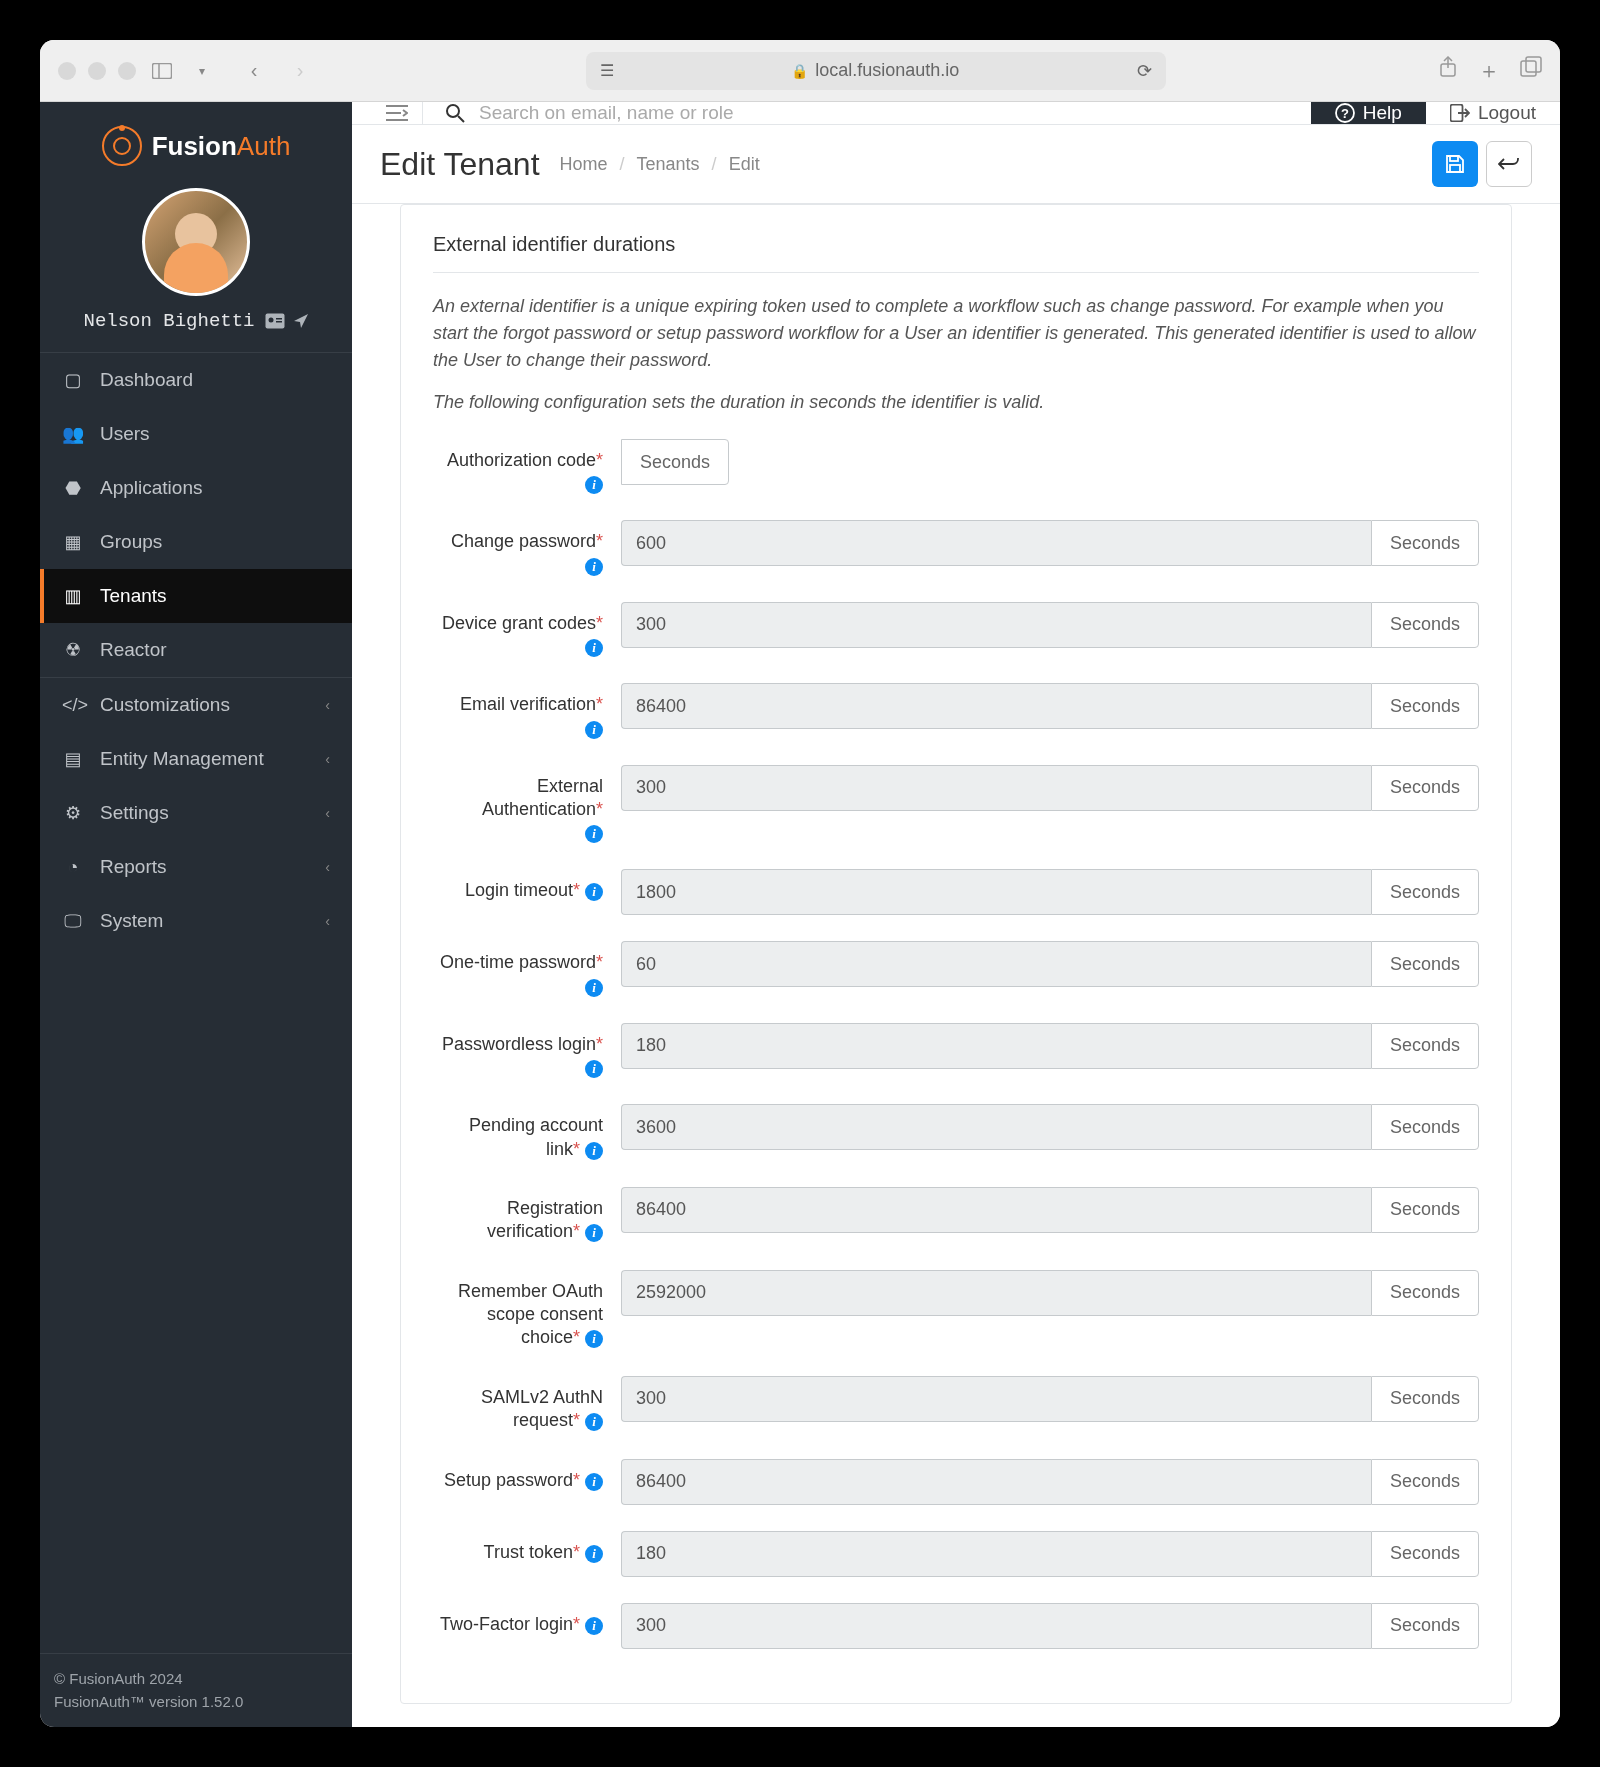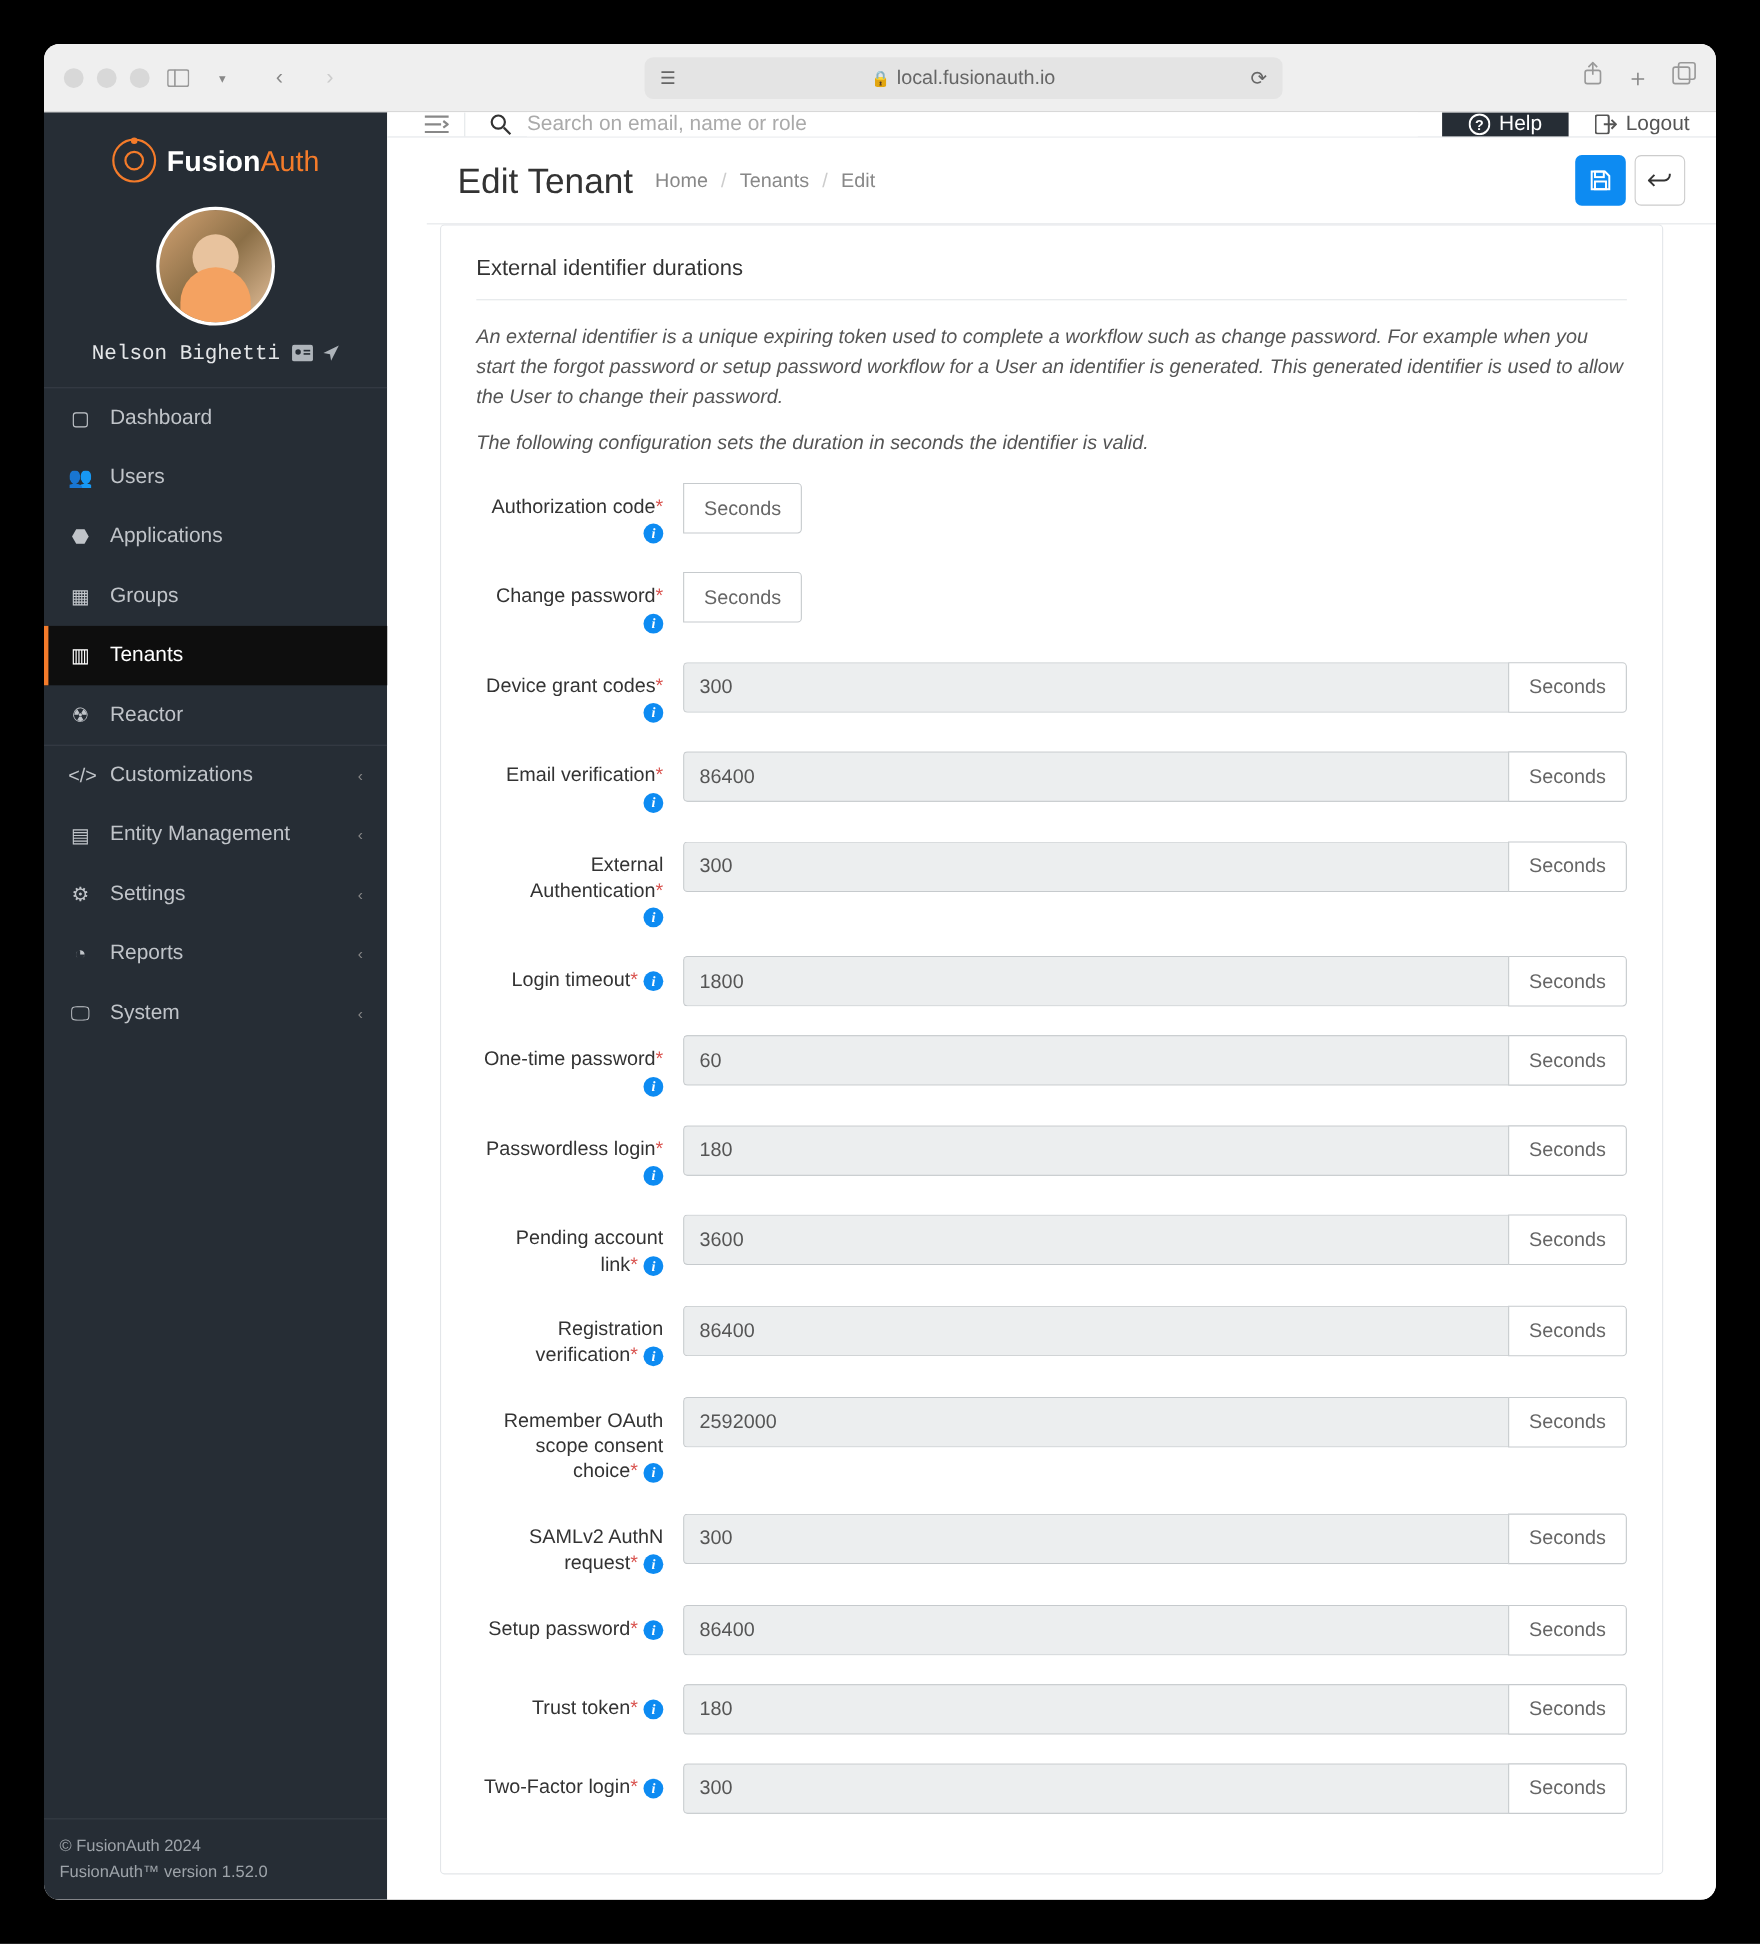--- a/index.html
+++ b/index.html
@@ -49,21 +49,21 @@
 .topbar { height: 62px; border-bottom: 1px solid #e3e6e9; display: flex; align-items: center; padding: 0 0 0 20px; }
 .sidebar-toggle { color: #888; font-size: 20px; padding: 0 14px; }
 .search-wrap { flex: 1; border-left: 1px solid #e3e6e9; height: 100%; display: flex; align-items: center; padding: 0 22px; gap: 14px; }
 .search-icon { color: #555; font-size: 20px; }
 .search-input { border: none; outline: none; font-size: 19px; flex: 1; color: #555; }
 .search-input::placeholder { color: #aaa; }
 .topbar-btn { height: 100%; display: flex; align-items: center; gap: 8px; padding: 0 24px; font-size: 19px; cursor: pointer; }
 .help-btn { background: #262d35; color: #fff; }
 .logout-btn { color: #555; }
 
-.page-header { display: flex; align-items: center; padding: 16px 28px; border-bottom: 1px solid #e3e6e9; gap: 20px; margin-left: 36px; }
+.page-header { display: flex; align-items: center; padding: 16px 28px; border-bottom: 1px solid #e3e6e9; gap: 20px; }
 .page-title { font-size: 32px; font-weight: 400; color: #333; }
 .breadcrumb { display: flex; gap: 12px; color: #888; font-size: 18px; align-items: center; }
 .breadcrumb .sep { color: #ccc; }
 .header-actions { margin-left: auto; display: flex; gap: 8px; }
 .icon-btn { width: 46px; height: 46px; border-radius: 6px; display: flex; align-items: center; justify-content: center; font-size: 20px; cursor: pointer; }
 .btn-primary { background: #0d8bf2; color: #fff; }
 .btn-default { background: #fff; border: 1px solid #ccc; color: #555; }
 
 .content { padding: 0 48px 30px; }
 .panel { background: #fff; border: 1px solid #e3e6e9; border-radius: 4px; padding: 28px 32px; }
@@ -300,20 +300,21 @@
                   <div class="field-col">
                     <span class="field-suffix">Seconds</span>
                   </div>
                 </div>
                 <div class="form-row">
                   <div class="form-label-col">
                     <div class="form-label"><span>Change password</span><span class="req">*</span></div>
                     <span class="info-icon" style="float: right;">i</span>
                   </div>
                   <div class="field-col">
+                    <input class="field-input" value="600" style="">
                     <span class="field-suffix">Seconds</span>
                   </div>
                 </div>
                 <div class="form-row">
                   <div class="form-label-col">
                     <div class="form-label"><span>Device grant codes</span><span class="req">*</span></div>
                     <span class="info-icon" style="float: right;">i</span>
                   </div>
                   <div class="field-col">
                     <input class="field-input" value="300" style="">

